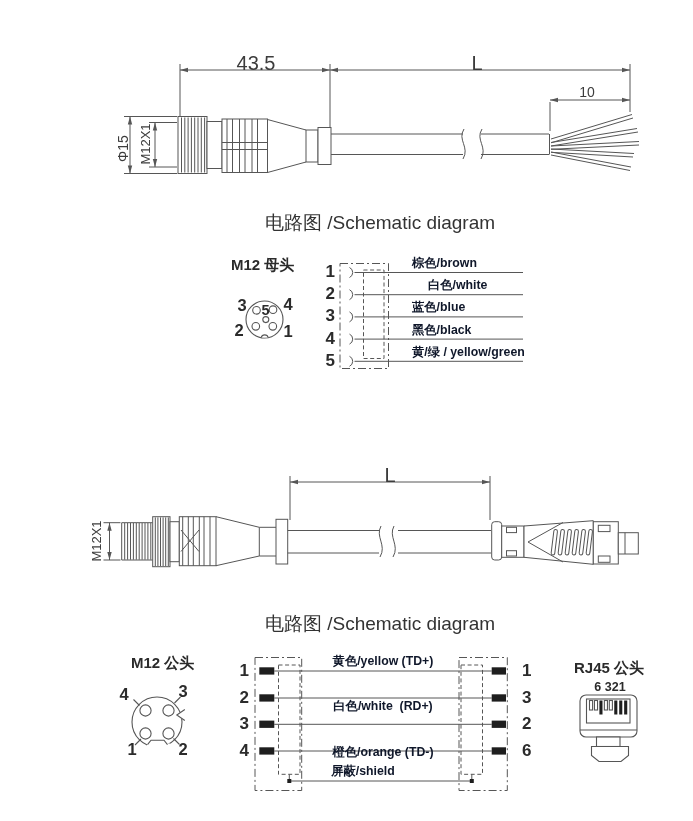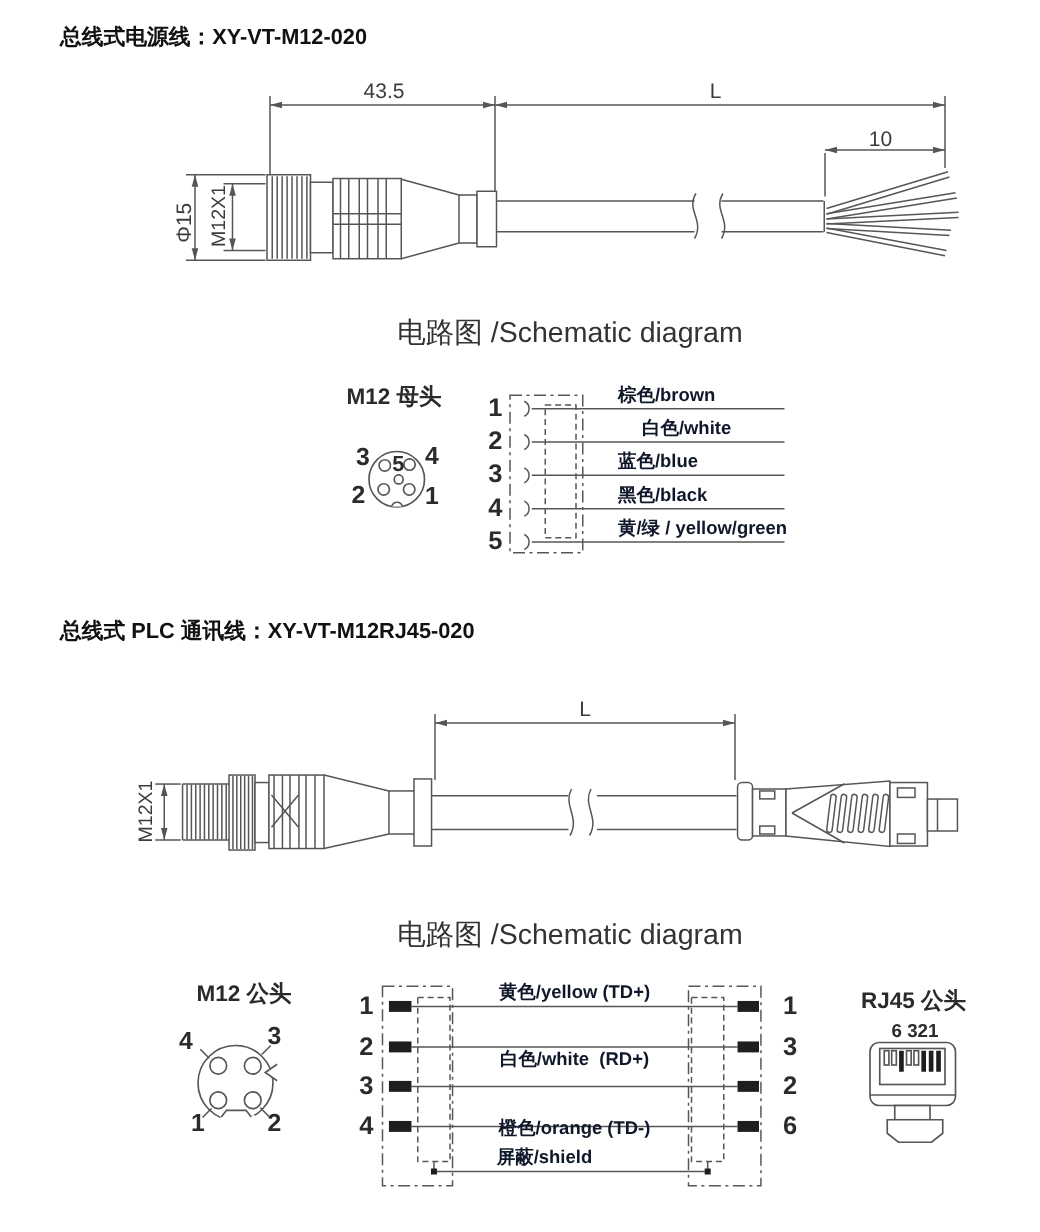--- a/index.html
+++ b/index.html
@@ -2,38 +2,37 @@
 <html><head>
 <meta charset="utf-8">
 <style>
   html,body{margin:0;padding:0;background:#fff;}
   #page{position:relative;width:693px;height:821px;background:#ffffff;overflow:hidden;
         font-family:"Liberation Sans","DejaVu Sans",sans-serif;color:#222;}
   .abs{position:absolute;}
   .t{position:absolute;color:#2b2b2b;line-height:1.15;}
   .title{font-size:14.5px;font-weight:bold;color:#111;white-space:nowrap;}
   .heading{font-size:19px;color:#333;text-align:center;white-space:nowrap;}
-  .dim{font-size:14px;color:#3c3c3c;text-align:center;}
+  .dim{font-size:20px;color:#3c3c3c;text-align:center;}
   .dim-s{font-size:14px;color:#3c3c3c;text-align:center;}
   .vlabel{position:absolute;display:flex;align-items:center;justify-content:center;
           transform:rotate(-90deg);font-size:14px;color:#3c3c3c;white-space:nowrap;}
   .conn-label{font-size:15px;font-weight:bold;white-space:nowrap;}
   .facepin{font-size:16.5px;font-weight:bold;width:12px;text-align:center;}
   .pinnum{font-size:17px;font-weight:bold;}
   .pin-r{width:15px;text-align:right;}
   .pin-l{width:15px;text-align:left;}
   .wlabel{font-size:12.3px;font-weight:600;color:#0f172a;white-space:pre;}
   svg{position:absolute;overflow:visible;}
 </style>
 </head>
 <body>
 
 <div id="page">
 
-  <div class="t title" style="left:40px;top:17px;">总线式电源线：XY-VT-M12-020</div>
 
   <svg class="abs" style="left:0;top:45px;" width="693" height="150" viewBox="0 45 693 150">
     <g stroke="#565656" stroke-width="1" fill="none">
       <line x1="180" y1="64" x2="180" y2="116"></line>
       <line x1="330" y1="64" x2="330" y2="129"></line>
       <line x1="630" y1="64" x2="630" y2="112"></line>
       <line x1="180" y1="70" x2="330" y2="70"></line>
       <line x1="330" y1="70" x2="630" y2="70"></line>
       <line x1="550" y1="102" x2="550" y2="131"></line>
       <line x1="550" y1="100" x2="630" y2="100"></line>
@@ -152,21 +151,20 @@
   <div class="t pinnum pin-r" style="left:320px;top:306.4px;">3</div>
   <div class="t pinnum pin-r" style="left:320px;top:328.6px;">4</div>
   <div class="t pinnum pin-r" style="left:320px;top:350.8px;">5</div>
 
   <div class="t wlabel" style="left:412px;top:256px;">棕色/brown</div>
   <div class="t wlabel" style="left:412px;top:278.2px;padding-left:16px;">白色/white</div>
   <div class="t wlabel" style="left:412px;top:300.4px;">蓝色/blue</div>
   <div class="t wlabel" style="left:412px;top:322.6px;">黑色/black</div>
   <div class="t wlabel" style="left:412px;top:344.8px;">黄/绿 / yellow/green</div>
 
-  <div class="t title" style="left:40px;top:413px;">总线式 PLC 通讯线：XY-VT-M12RJ45-020</div>
 
   <svg class="abs" style="left:0;top:455px;" width="693" height="155" viewBox="0 455 693 155">
     <g stroke="#565656" stroke-width="1" fill="none">
       <line x1="290" y1="476" x2="290" y2="520"></line>
       <line x1="490" y1="476" x2="490" y2="520"></line>
       <line x1="290" y1="482" x2="490" y2="482"></line>
       <line x1="109.5" y1="522.7" x2="109.5" y2="560"></line>
       <line x1="103.5" y1="522.7" x2="120.5" y2="522.7"></line>
       <line x1="103.5" y1="560" x2="120.5" y2="560"></line>
     </g>

